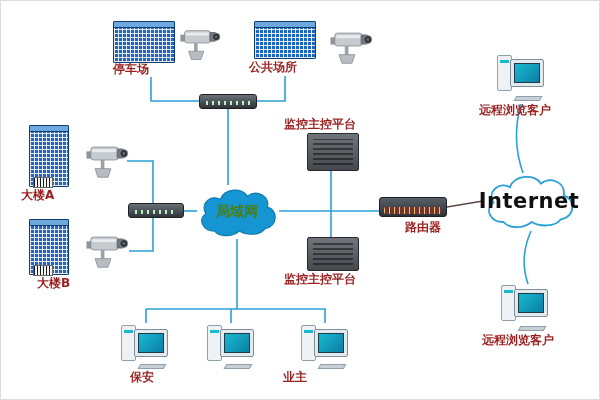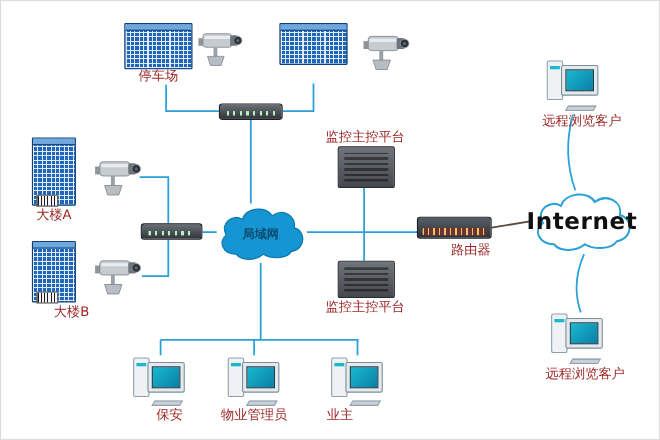--- a/index.html
+++ b/index.html
@@ -13,21 +13,21 @@
   }
 
   
   .wires { position:absolute; left:0; top:0; width:600px; height:400px; }
   .wire { fill:none; stroke:var(--connector,#2aa0d8); stroke-width:1.6px; }
   .wire-dark { stroke:var(--connector-dark,#5a5250); }
 
   
   .label {
     position:absolute; color:var(--label-text,#9a1f1f);
-    font-size:12px; font-weight:normal; text-align:center;
+    font-size:12px; font-weight:bold; 
     line-height:1.15; white-space:nowrap;
   }
 
   
   .bld {
     position:absolute;
     background-color:#2066bb;
     background-image:
       repeating-linear-gradient(90deg, rgba(255,255,255,.85) 0 1px, transparent 1px 4px),
       repeating-linear-gradient(0deg,  rgba(255,255,255,.85) 0 1px, transparent 1px 4px);
@@ -106,21 +106,21 @@
   }
 
   
   .cloud { position:absolute; }
   .cloud svg { position:absolute; left:0; top:0; width:100%; height:100%; }
   .cloud .cloud-text {
     position:absolute; inset:0; display:flex; align-items:center; justify-content:center;
     font-weight:bold;
   }
   .lan-path { fill:var(--lan-cloud-fill,#1596d2); stroke:#0d7bb0; stroke-width:1.5; }
-  .lan-text { color:#0c4a6e; font-size:11px; }
+  .lan-text { color:#4d7c0f; font-size:14px; }
   .inet-path { fill:var(--internet-fill,#ffffff); stroke:var(--connector,#2aa0d8); stroke-width:2; }
   .inet-text { color:#101010; font-size:21px; letter-spacing:.5px; }
 </style>
 </head>
 <body>
 
 <div class="canvas">
 
   <svg class="wires" viewBox="0 0 600 400">
     <path class="wire" d="M150 76 V100 H198"></path>
@@ -151,20 +151,21 @@
       <rect x="10" y="13" width="34" height="4" fill="#e8ecef"></rect>
       <rect x="44" y="12" width="10" height="14" rx="2" fill="#6d747b"></rect>
       <circle cx="54" cy="19" r="5.5" fill="#2f343a" stroke="#9aa1a8"></circle>
       <circle cx="54" cy="19" r="2" fill="#5d6a75"></circle>
       <rect x="22" y="28" width="5" height="12" fill="#9aa1a8"></rect>
       <path d="M14 40 h22 l-4 12 h-14 Z" fill="#b7bdc3" stroke="#7a8188"></path>
     </svg>
   </div>
 
   <div class="bld" style="left:253px;top:20px;width:62px;height:38px"></div>
+  <div class="label" style="left:248px;top:60px;width:72px">公共场所</div>
   <div class="cam" style="left:328px;top:24px;width:46px;height:42px">
     <svg viewBox="0 0 64 56">
       <rect x="2" y="16" width="7" height="10" fill="#8e959b"></rect>
       <rect x="8" y="10" width="38" height="18" rx="4" fill="#c6cbd0" stroke="#7a8188"></rect>
       <rect x="10" y="13" width="34" height="4" fill="#e8ecef"></rect>
       <rect x="44" y="12" width="10" height="14" rx="2" fill="#6d747b"></rect>
       <circle cx="54" cy="19" r="5.5" fill="#2f343a" stroke="#9aa1a8"></circle>
       <circle cx="54" cy="19" r="2" fill="#5d6a75"></circle>
       <rect x="22" y="28" width="5" height="12" fill="#9aa1a8"></rect>
       <path d="M14 40 h22 l-4 12 h-14 Z" fill="#b7bdc3" stroke="#7a8188"></path>
@@ -269,21 +270,20 @@
   </div>
   <div class="label" style="left:129px;top:370px;width:48px">保安</div>
 
   <div class="pc" style="left:206px;top:322px;width:48px;height:46px">
     <div class="tower"></div>
     <div class="monitor">
         <div class="screen"></div>
       </div>
     <div class="base"></div>
   </div>
-  <div class="label" style="left:188px;top:370px;width:84px">物业管理员</div>
 
   <div class="pc" style="left:300px;top:322px;width:48px;height:46px">
     <div class="tower"></div>
     <div class="monitor">
         <div class="screen"></div>
       </div>
     <div class="base"></div>
   </div>
   <div class="label" style="left:282px;top:370px;width:52px">业主</div>
 

